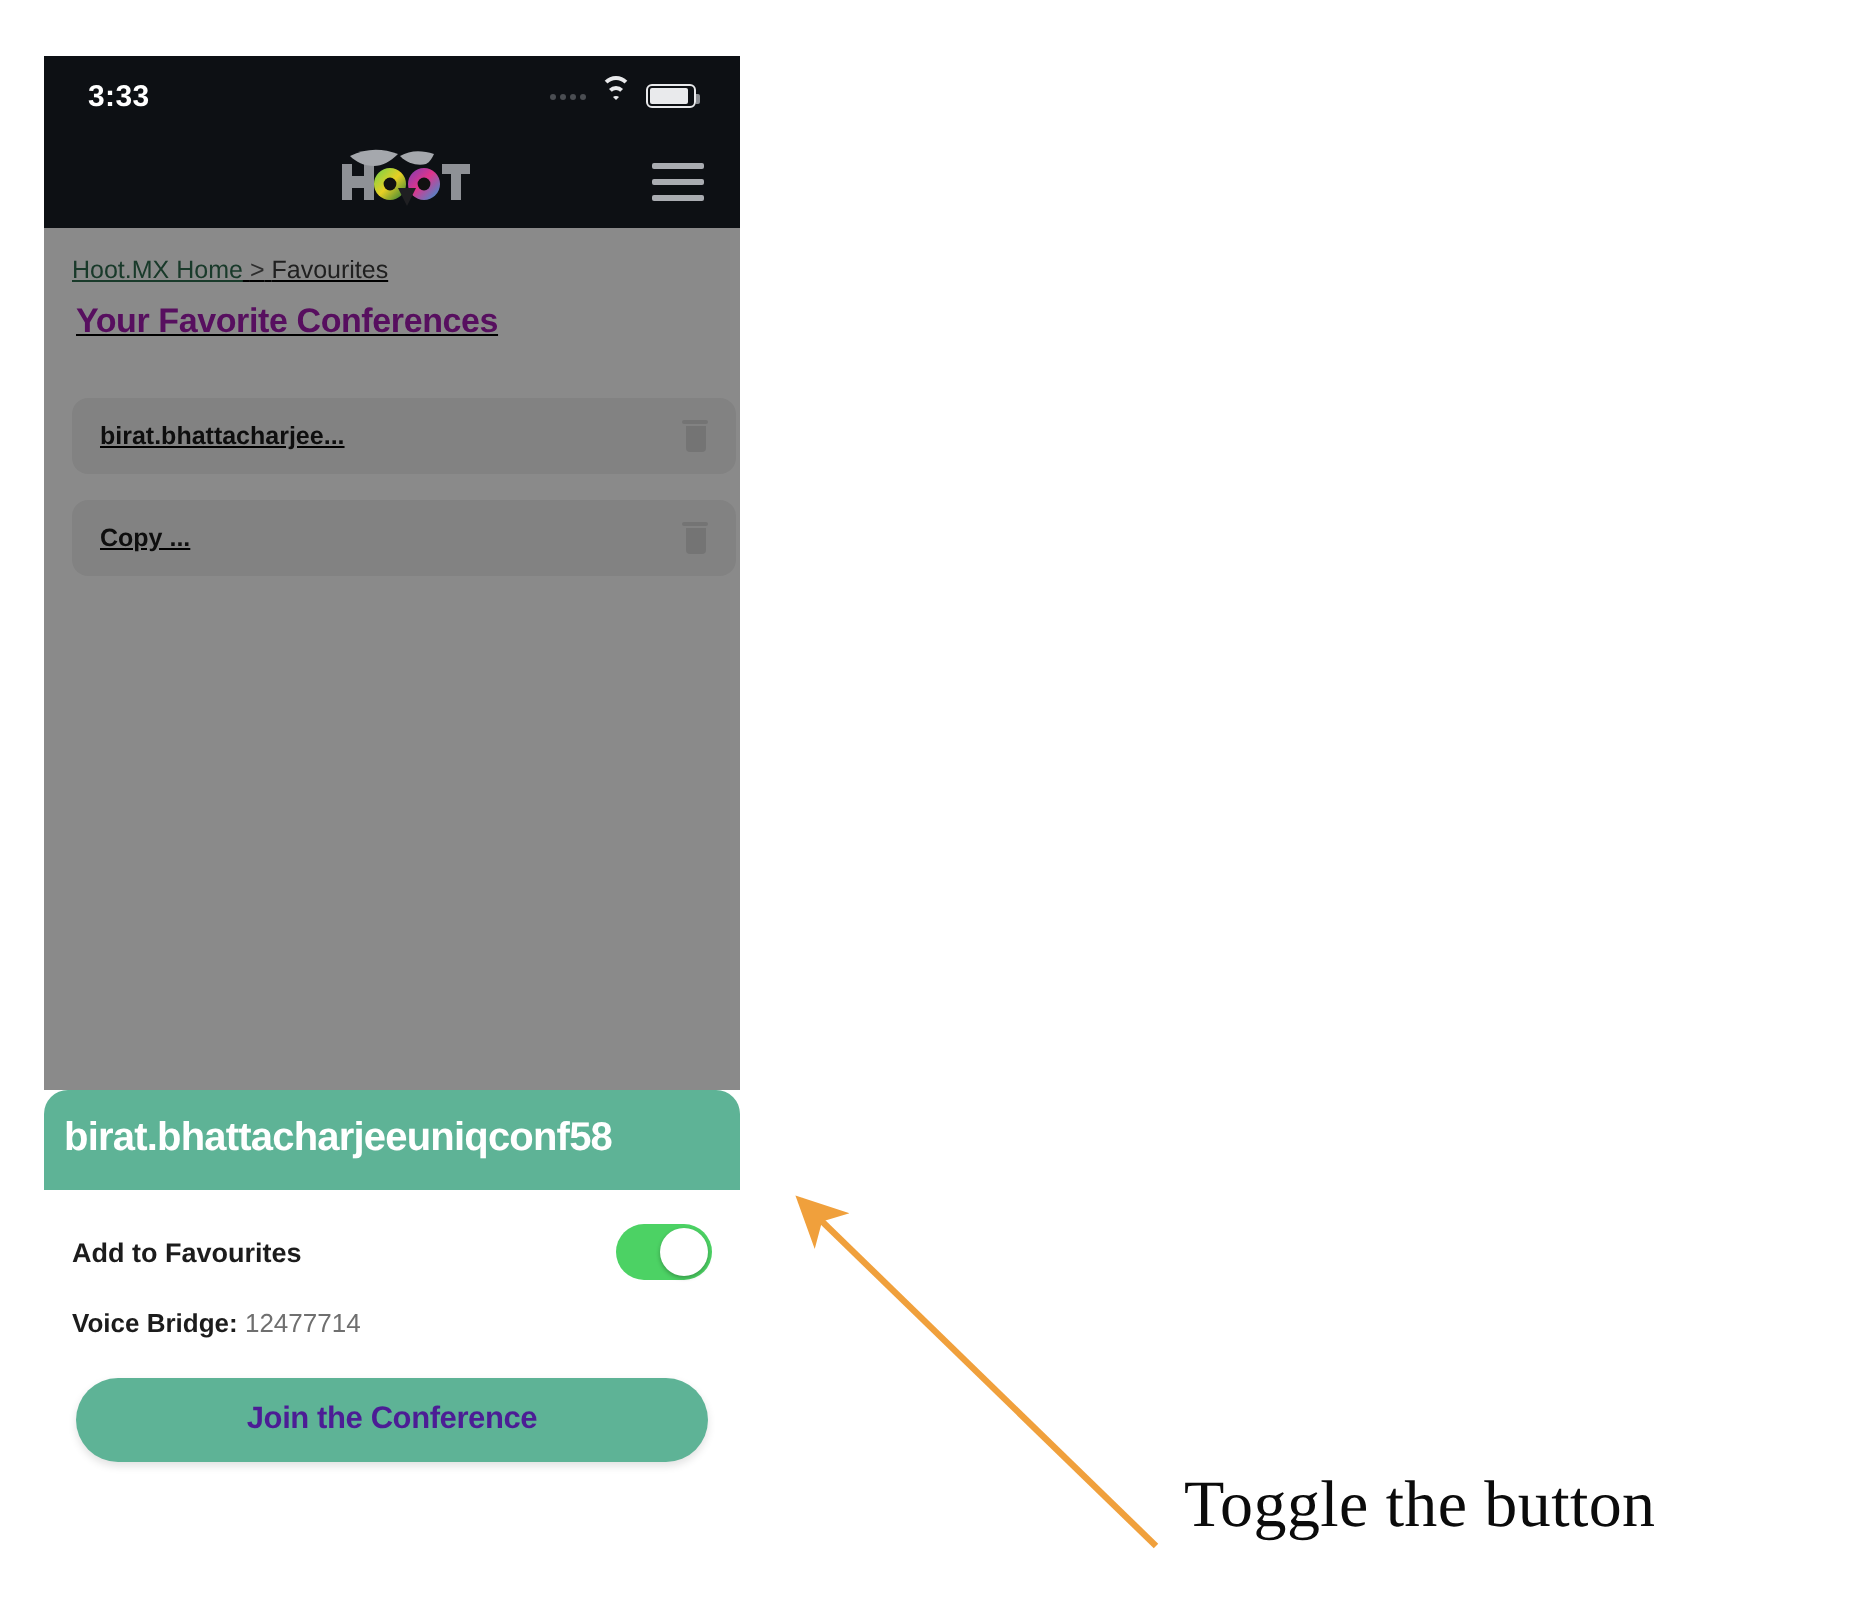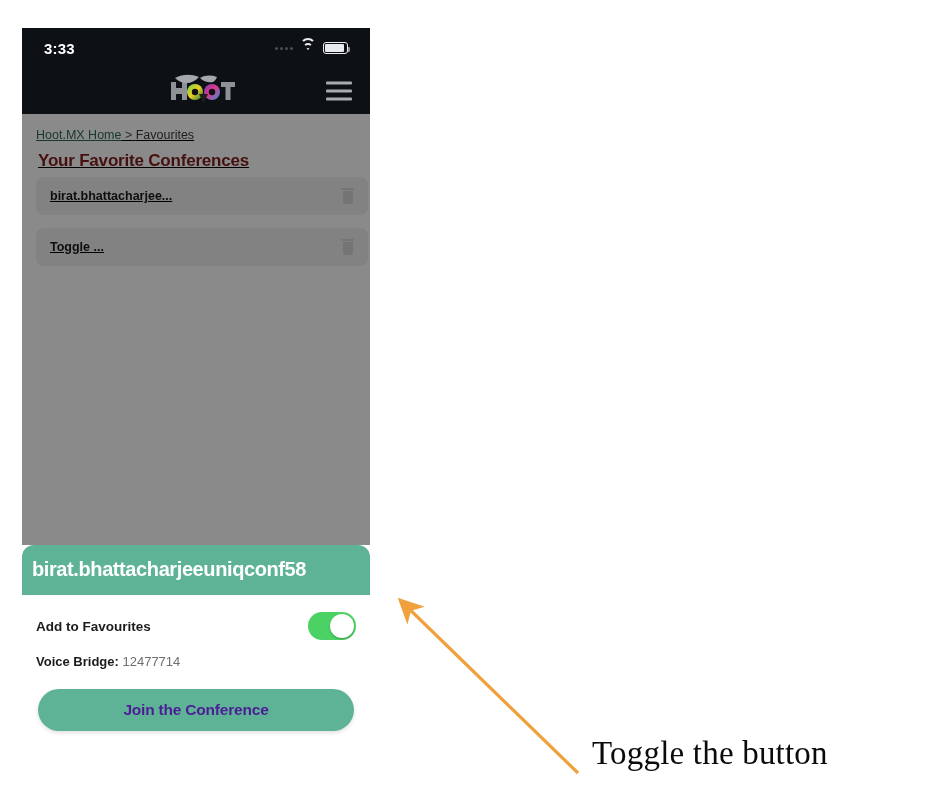--- a/index.html
+++ b/index.html
@@ -67,22 +67,22 @@
     padding: 14px 2px 0 14px;
     text-decoration: underline;
   }
   .page:after {
     content:""; position:absolute; inset:0; background: rgba(0,0,0,.46); pointer-events:none;
   }
   .crumb { font-size: 12.5px; color: #3b3b3b; margin-bottom: 9px; }
   .crumb a { color: #2f6b4f; text-decoration: underline; }
   .crumb span.sep { color: #555; }
   .page-title {
-    font-size: 17px; font-weight: bold; color: #7f1d1d;
-    margin: 0 0 6px 2px; letter-spacing: -.2px;
+    font-size: 17px; font-weight: bold; color: #a21caf;
+    margin: 0 0 28px 2px; letter-spacing: -.2px;
   }
   .fav-row {
     position: relative; height: 38px; border-radius: 8px;
     background: #f1f1f1; display: flex; align-items: center;
     padding: 0 14px; margin-bottom: 13px;
   }
   .fav-name { font-size: 12.5px; font-weight: bold; color: #1a1a1a; }
   .trash { margin-left:auto; position: relative; width: 13px; height: 16px; }
   .trash .lid { position:absolute; top:0; left:0; width:13px; height:2px; background:#d6d6d6; border-radius:1px; }
   .trash .can { position:absolute; top:3px; left:1.5px; width:10px; height:13px; background:#d6d6d6; border-radius:0 0 2px 2px; }
@@ -211,21 +211,21 @@
       <div class="page-title">Your Favorite Conferences</div>
 
       <div class="fav-row">
         <span class="fav-name">birat.bhattacharjee...</span>
         <span class="trash">
             <i class="lid"></i>
             <i class="can"></i>
           </span>
       </div>
       <div class="fav-row">
-        <span class="fav-name">Toggle ...</span>
+        <span class="fav-name">Copy ...</span>
         <span class="trash">
             <i class="lid"></i>
             <i class="can"></i>
           </span>
       </div>
     </div>
 
     <div class="sheet">
       <div class="sheet-head">
         <div class="sheet-title">birat.bhattacharjeeuniqconf58</div>

